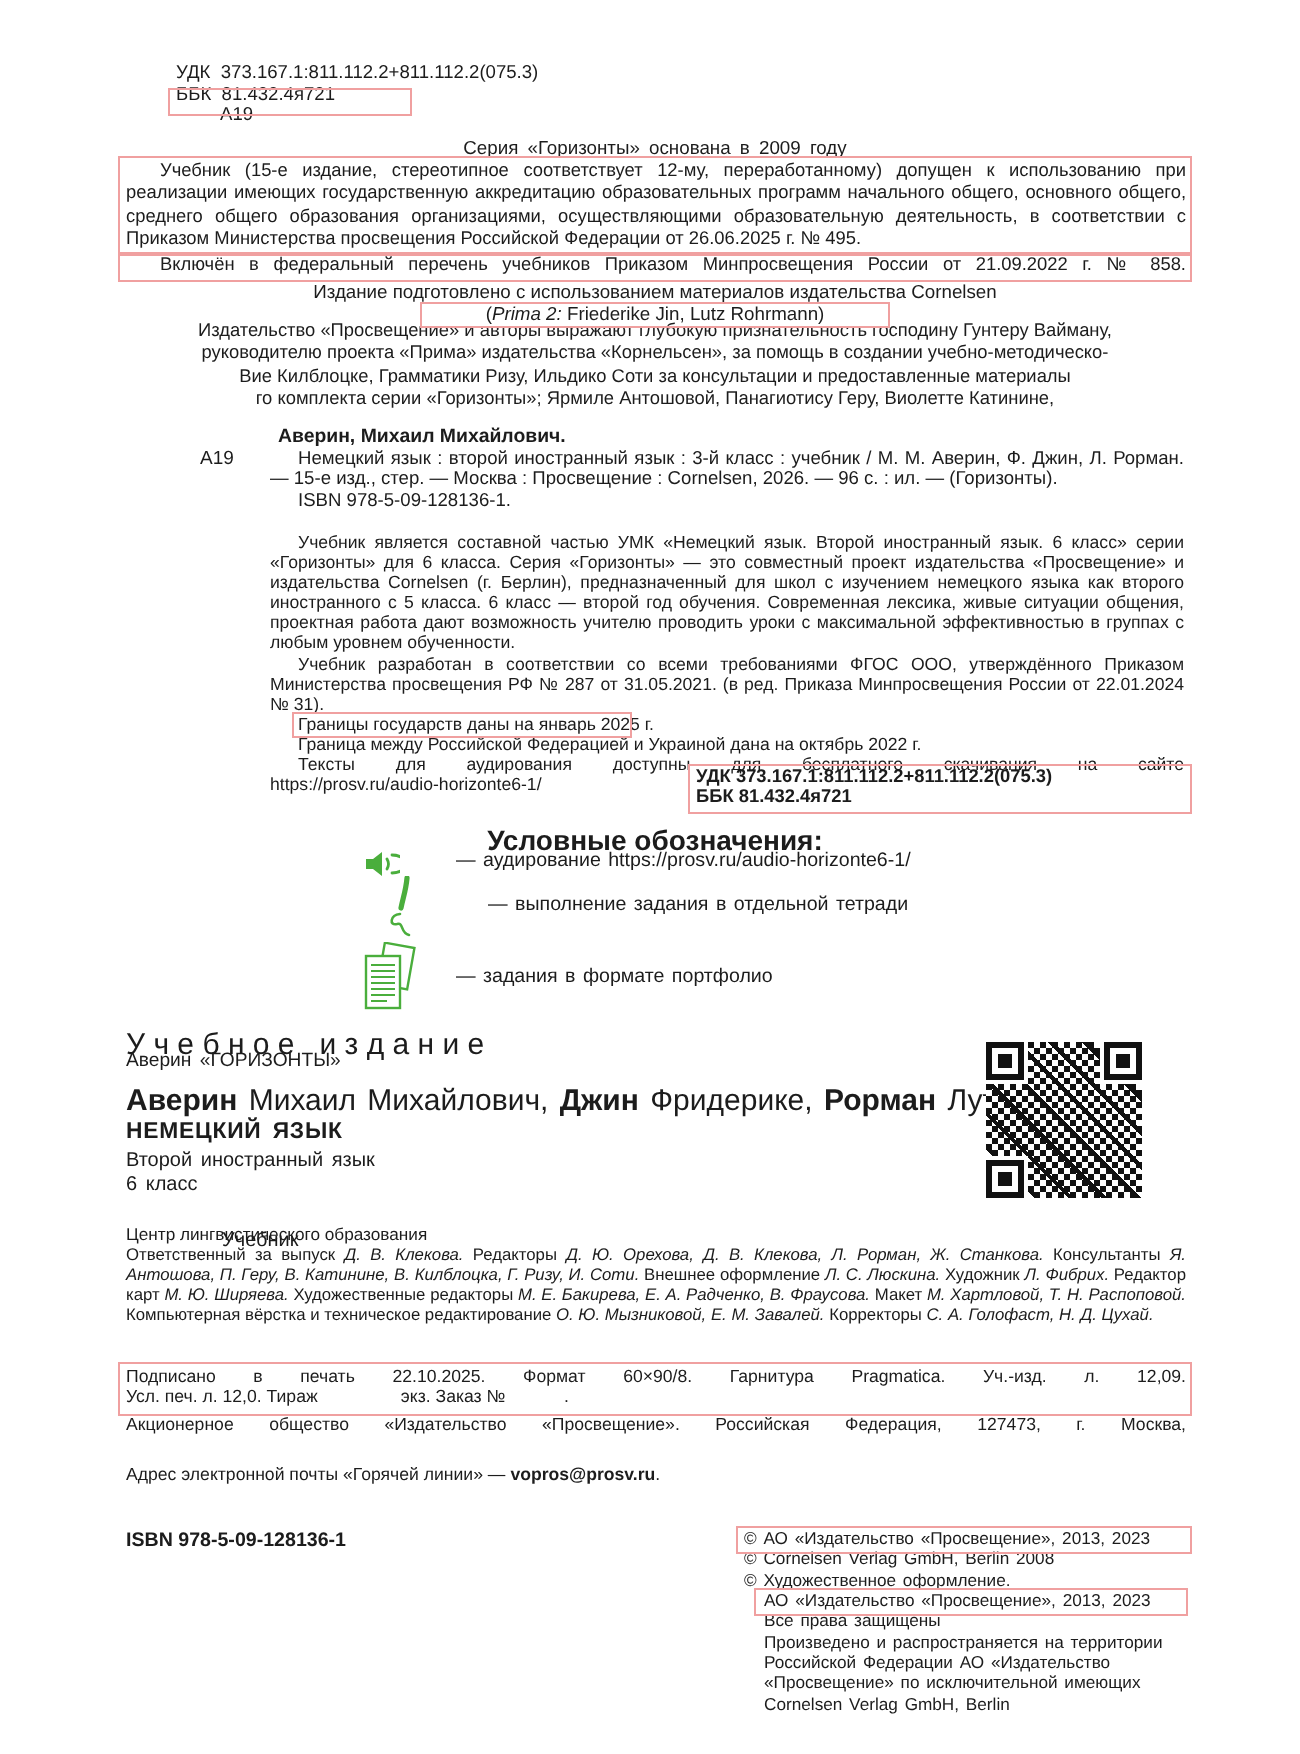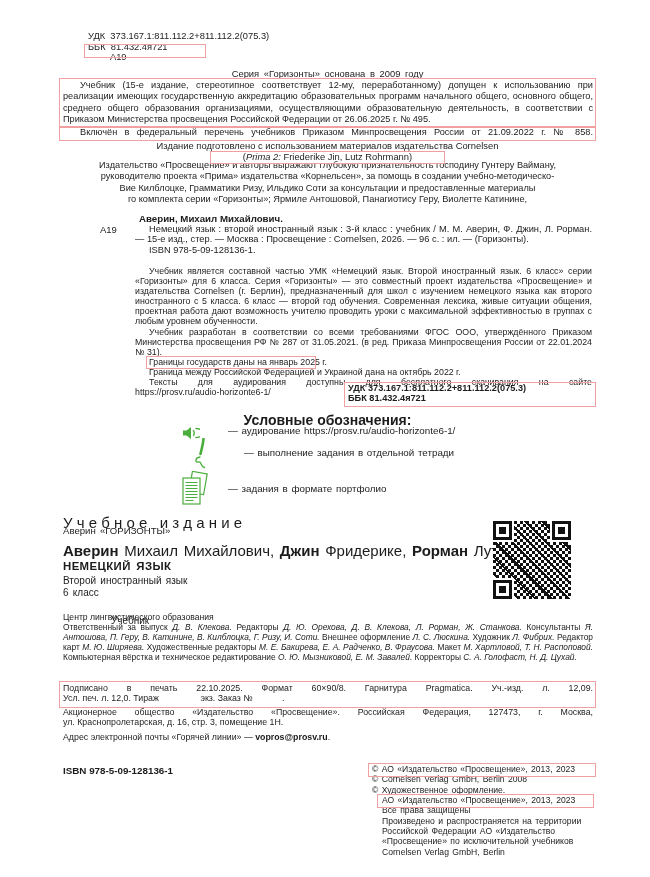--- a/index.html
+++ b/index.html
@@ -177,40 +177,39 @@
   <div class="sec ed s-edgrade">6 класс</div>
   <div class="sec ed s-edkind">Учебник</div>
 
   <div class="sec ed s-org">Центр лингвистического образования</div>
   <div class="sec ed s-credits j"><span>Ответственный за выпуск </span><span class="i">Д. В. Клекова.</span><span> Редакторы </span><span class="i">Д. Ю. Орехова, Д. В. Клекова, Л. Рорман, Ж. Станкова.</span><span> Консультанты </span><span class="i">Я. Антошова, П. Геру, В. Катинине, В. Килблоцка, Г. Ризу, И. Соти.</span><span> Внешнее оформление </span><span class="i">Л. С. Люскина.</span><span> Художник </span><span class="i">Л. Фибрих.</span><span> Редактор карт </span><span class="i">М. Ю. Ширяева.</span><span> Художественные редакторы </span><span class="i">М. Е. Бакирева, Е. А. Радченко, В. Фраусова.</span><span> Макет </span><span class="i">М. Хартловой, Т. Н. Распоповой.</span><span> Компьютерная вёрстка и техническое редактирование </span><span class="i">О. Ю. Мызниковой, Е. М. Завалей.</span><span> Корректоры </span><span class="i">С. А. Голофаст, Н. Д. Цухай.</span></div>
 
   <div class="sec ed s-print1 jl">Подписано в печать 22.10.2025. Формат 60×90/8. Гарнитура Pragmatica. Уч.-изд. л. 12,09.</div>
   <div class="sec ed s-print2 pre">Усл. печ. л. 12,0. Тираж                 экз. Заказ №            .</div>
 
   <div class="sec ed s-addr1 jl">Акционерное общество «Издательство «Просвещение». Российская Федерация, 127473, г. Москва,</div>
-  <div class="sec ed s-addr2">ул. Краснопролетарская, д. 16, стр. 3, помещение 1Н.</div>
 
   <div class="sec ed s-hotline"><span>Адрес электронной почты «Горячей линии» — </span><span class="b">vopros@prosv.ru</span><span>.</span></div>
 
   <div class="sec s-qr">
     <div class="finder f-tl"></div>
     <div class="finder f-tr"></div>
     <div class="finder f-bl"></div>
   </div>
 
   <div class="sec s-isbn">ISBN 978-5-09-128136-1</div>
   <div class="sec s-copy ws1">
     <div>© АО «Издательство «Просвещение», 2013, 2023</div>
     <div>© Cornelsen Verlag GmbH, Berlin 2008</div>
     <div>© Художественное оформление.</div>
     <div class="indent">АО «Издательство «Просвещение», 2013, 2023</div>
     <div class="indent">Все права защищены</div>
     <div class="indent">Произведено и распространяется на территории</div>
     <div class="indent">Российской Федерации АО «Издательство</div>
-    <div class="indent">«Просвещение» по исключительной учебников</div>
+    <div class="indent">«Просвещение» по исключительной имеющих</div>
     <div class="indent">Cornelsen Verlag GmbH, Berlin</div>
   </div>
 
   <div class="hbox hb1"></div>
   <div class="hbox hb2"></div>
   <div class="hbox hb3"></div>
   <div class="hbox hb4"></div>
   <div class="hbox hb5"></div>
   <div class="hbox hb6"></div>
   <div class="hbox hb7"></div>

